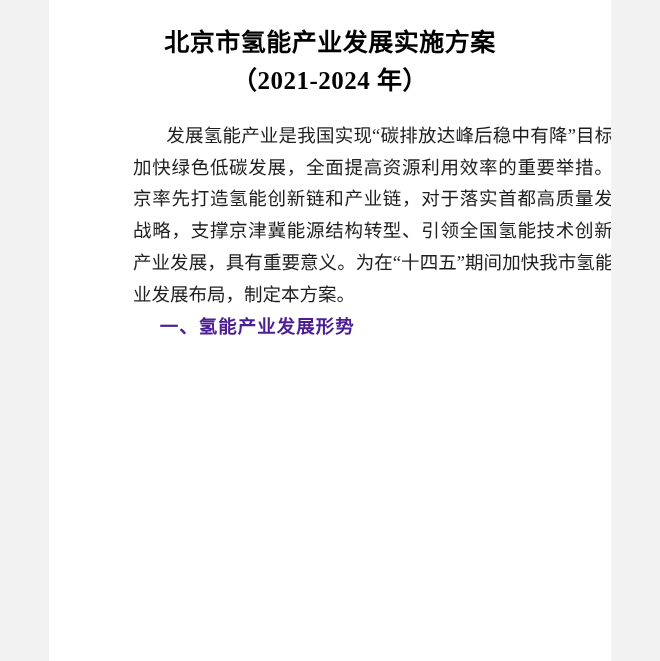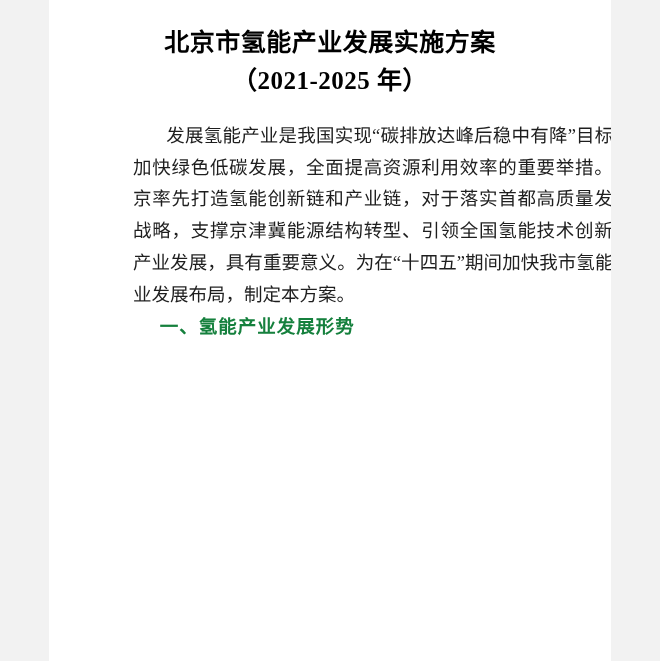--- a/index.html
+++ b/index.html
@@ -49,31 +49,31 @@
     text-indent:1.8em;
   }
   .section-heading{
     margin:0;
     padding:0;
     font-family:"Liberation Sans","DejaVu Sans",sans-serif;
     font-weight:bold;
     font-size:18.5px;
     line-height:31.7px;
     text-indent:1.45em;
-    color:#15803d;
+    color:#4c1d95;
     letter-spacing:1px;
   }
 </style>
 </head>
 <body>
 
 <div class="page">
   <header class="doc-header">
     <h1 class="doc-title">北京市氢能产业发展实施方案</h1>
-    <h1 class="doc-subtitle">（2021-2025 年）</h1>
+    <h1 class="doc-subtitle">（2021-2024 年）</h1>
   </header>
 
   <main class="doc-body">
     <p class="para">发展氢能产业是我国实现“碳排放达峰后稳中有降”目标，加快绿色低碳发展，全面提高资源利用效率的重要举措。北京率先打造氢能创新链和产业链，对于落实首都高质量发展战略，支撑京津冀能源结构转型、引领全国氢能技术创新和产业发展，具有重要意义。为在“十四五”期间加快我市氢能产业发展布局，制定本方案。</p>
 
     <h2 class="section-heading">一、氢能产业发展形势</h2>
 
 
   </main>
 </div>

